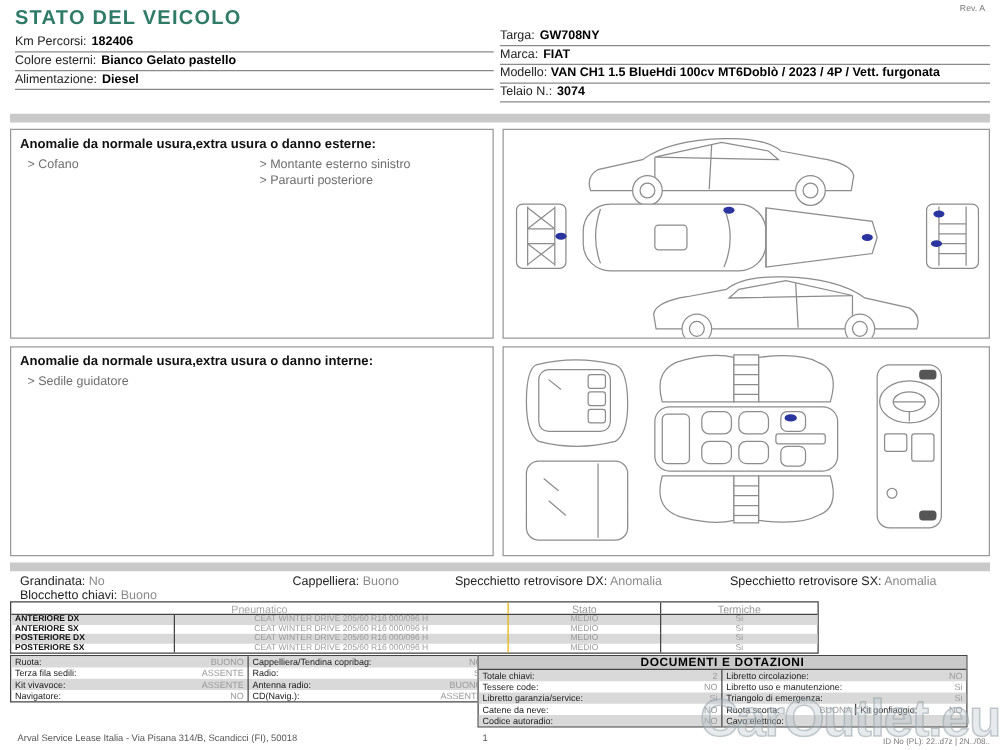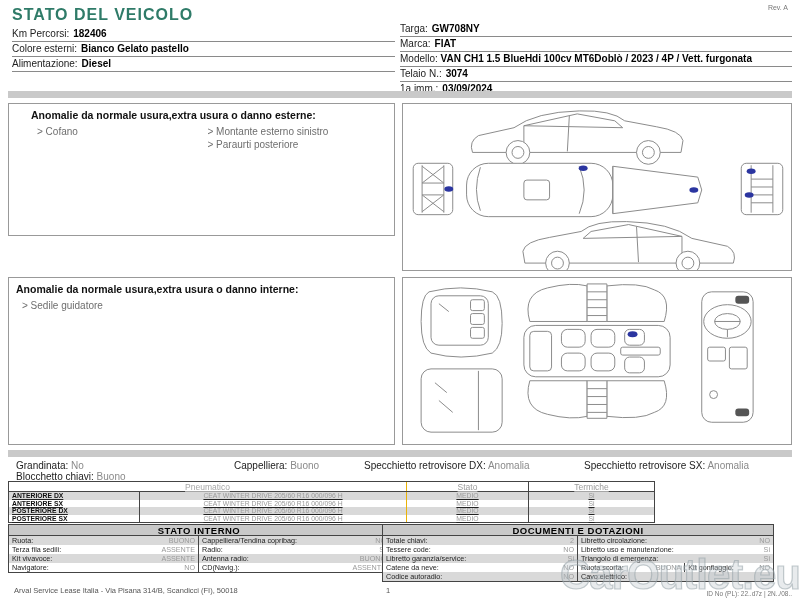--- a/index.html
+++ b/index.html
@@ -16,41 +16,41 @@
   .hfield .val { font-weight:bold; color:#000; }
   .hfield.wrap { display:block; }
   .hfield.wrap .lbl { display:inline; }
   .hfield.wrap .val { display:inline; }
 
   .bar { position:absolute; left:8px; width:784px; height:7px; background:#c9c9c9; }
   #bar1 { top:91px; } #bar2 { top:450px; }
 
   
   .panel { position:absolute; border:1px solid #999; background:#fff; }
-  #ext-left  { left:8px;   top:103px; width:387px; height:133px; padding:5px 22px; }
+  #ext-left  { left:8px;   top:103px; width:387px; height:168px; padding:5px 7px; }
   #ext-right { left:402px; top:103px; width:390px; height:168px; }
   #int-left  { left:8px;   top:277px; width:387px; height:168px; padding:5px 7px; }
   #int-right { left:402px; top:277px; width:390px; height:168px; }
   .panel-title { font-size:10.5px; font-weight:bold; color:#111; margin-bottom:4px; }
   .item-cols { display:flex; }
   .item-col { width:50%; }
   .anomaly-item { font-size:10px; color:#6e6e6e; line-height:13px; padding-left:6px; }
   .diagram { width:100%; height:100%; display:block; }
 
   
   #summary { position:absolute; left:14px; top:460px; width:784px; height:22px; font-size:10px; }
   .sumpair { position:absolute; white-space:nowrap; }
   .sumpair .lbl { color:#222; }
   .sumpair .val { color:#8a8a8a; }
 
   
   .ttable { position:absolute; top:481px; border:1px solid #444; background:#fff; }
   #tmain { left:8px; width:647px; }
   #tcopri { left:665px; width:127px; }
-  .trow { display:flex; height:7.5px; align-items:flex-start; font-size:6.8px; line-height:7.5px;text-decoration:underline; }
+  .trow { display:flex; height:7.5px; align-items:flex-start; font-size:6.8px; line-height:7.5px; }
   .thead { height:10px; color:#a6a6a6; font-size:8.5px; line-height:10px; border-bottom:1px solid #444; }
   .c-pneu { width:397px; text-align:center; }
   .c-pos { width:130px; font-weight:bold; padding-left:3px; color:#111; }
   .c-spec { width:267px; color:#9a9a9a; text-align:center; border-left:1px solid #444; height:100%; }
   .c-stato { width:122px; color:#9a9a9a; text-align:center; border-left:1px solid #eab308; height:100%; }
   .c-term { width:126px; color:#9a9a9a; text-align:center; border-left:1px solid #444; height:100%; }
   .c-copri { width:100%; color:#9a9a9a; text-align:center; }
   .shade { background:#d9d9d9; }
 
   
@@ -107,24 +107,20 @@
       <span class="lbl">Marca:</span>
       <span class="val">FIAT</span>
     </div>
     <div class="hfield wrap">
       <span class="lbl">Modello:</span>
       <span class="val">VAN CH1 1.5 BlueHdi 100cv MT6Doblò / 2023 / 4P / Vett. furgonata</span>
     </div>
     <div class="hfield">
       <span class="lbl">Telaio N.:</span>
       <span class="val">3074</span>
-    </div>
-    <div class="hfield">
-      <span class="lbl">1a imm.:</span>
-      <span class="val">03/09/2024</span>
     </div>
   </div>
 
   <div class="bar" id="bar1"></div>
 
   <div class="panel" id="ext-left">
     <div class="panel-title">Anomalie da normale usura,extra usura o danno esterne:</div>
     <div class="item-cols">
       <div class="item-col">
         <div class="anomaly-item">&gt; Cofano</div>
@@ -307,21 +303,20 @@
     </div>
     <div class="trow">
       <div class="c-pos">POSTERIORE SX</div>
       <div class="c-spec">CEAT WINTER DRIVE 205/60 R16 000/096 H</div>
       <div class="c-stato">MEDIO</div>
       <div class="c-term">Si</div>
     </div>
   </div>
 
   <div class="btable" id="sitable">
-    <div class="bhead">STATO INTERNO</div>
     <div class="brow shade">
       <div class="bcell w50 bdr">
         <span class="lbl">Ruota:</span>
         <span class="val">BUONO</span>
       </div>
       <div class="bcell w50">
         <span class="lbl">Cappelliera/Tendina copribag:</span>
         <span class="val">NO</span>
       </div>
     </div>

